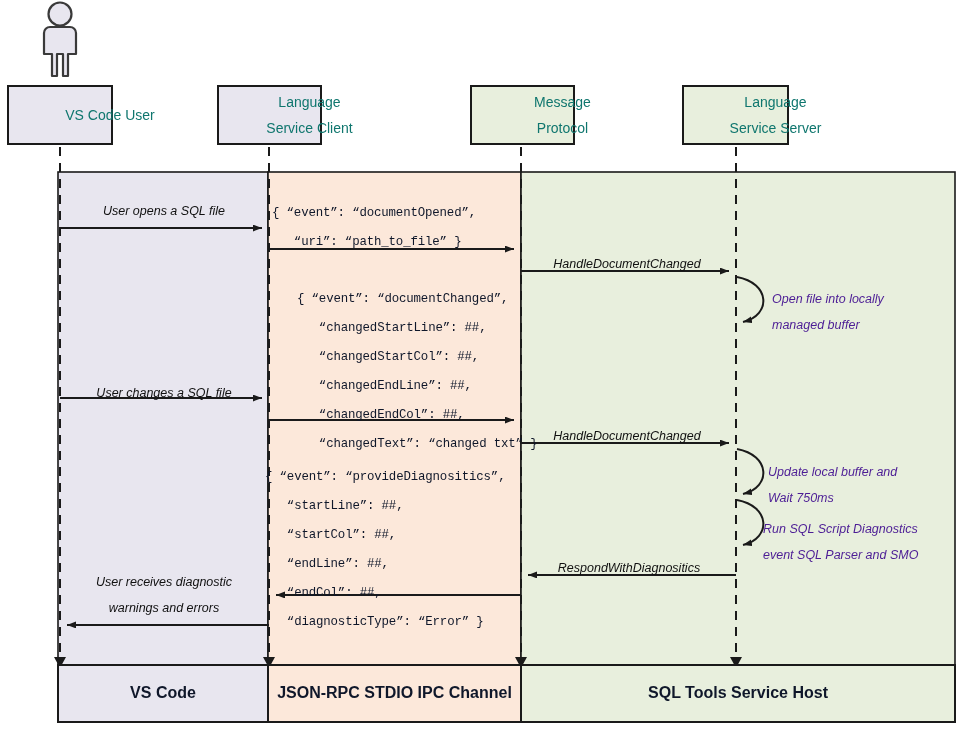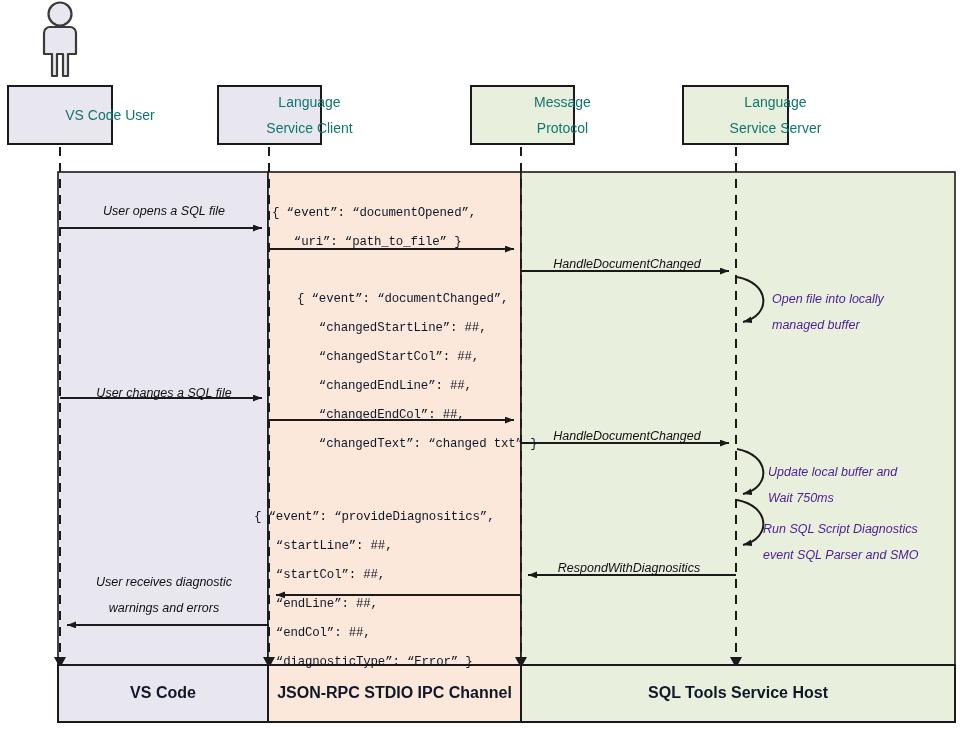--- a/index.html
+++ b/index.html
@@ -149,21 +149,21 @@
 warnings and errors</div>
 
   <div class="json-block" style="left:272px; top:199px;">{ “event”: “documentOpened”,
    “uri”: “path_to_file” }</div>
   <div class="json-block" style="left:272px; top:285px;padding-left:25px;">{ “event”: “documentChanged”,
    “changedStartLine”: ##,
    “changedStartCol”: ##,
    “changedEndLine”: ##,
    “changedEndCol”: ##,
    “changedText”: “changed txt” }</div>
-  <div class="json-block" style="left:254px; top:463px;margin-top:40px;">{ “event”: “provideDiagnositics”,
+  <div class="json-block" style="left:265px; top:463px;">{ “event”: “provideDiagnositics”,
    “startLine”: ##,
    “startCol”: ##,
    “endLine”: ##,
    “endCol”: ##,
    “diagnosticType”: “Error” }</div>
 
   <div class="msg-label" style="left:524px; top:251px; width:206px;">HandleDocumentChanged</div>
   <div class="msg-label" style="left:524px; top:423px; width:206px;">HandleDocumentChanged</div>
   <div class="msg-label" style="left:526px; top:555px; width:206px;">RespondWithDiagnositics</div>
 

